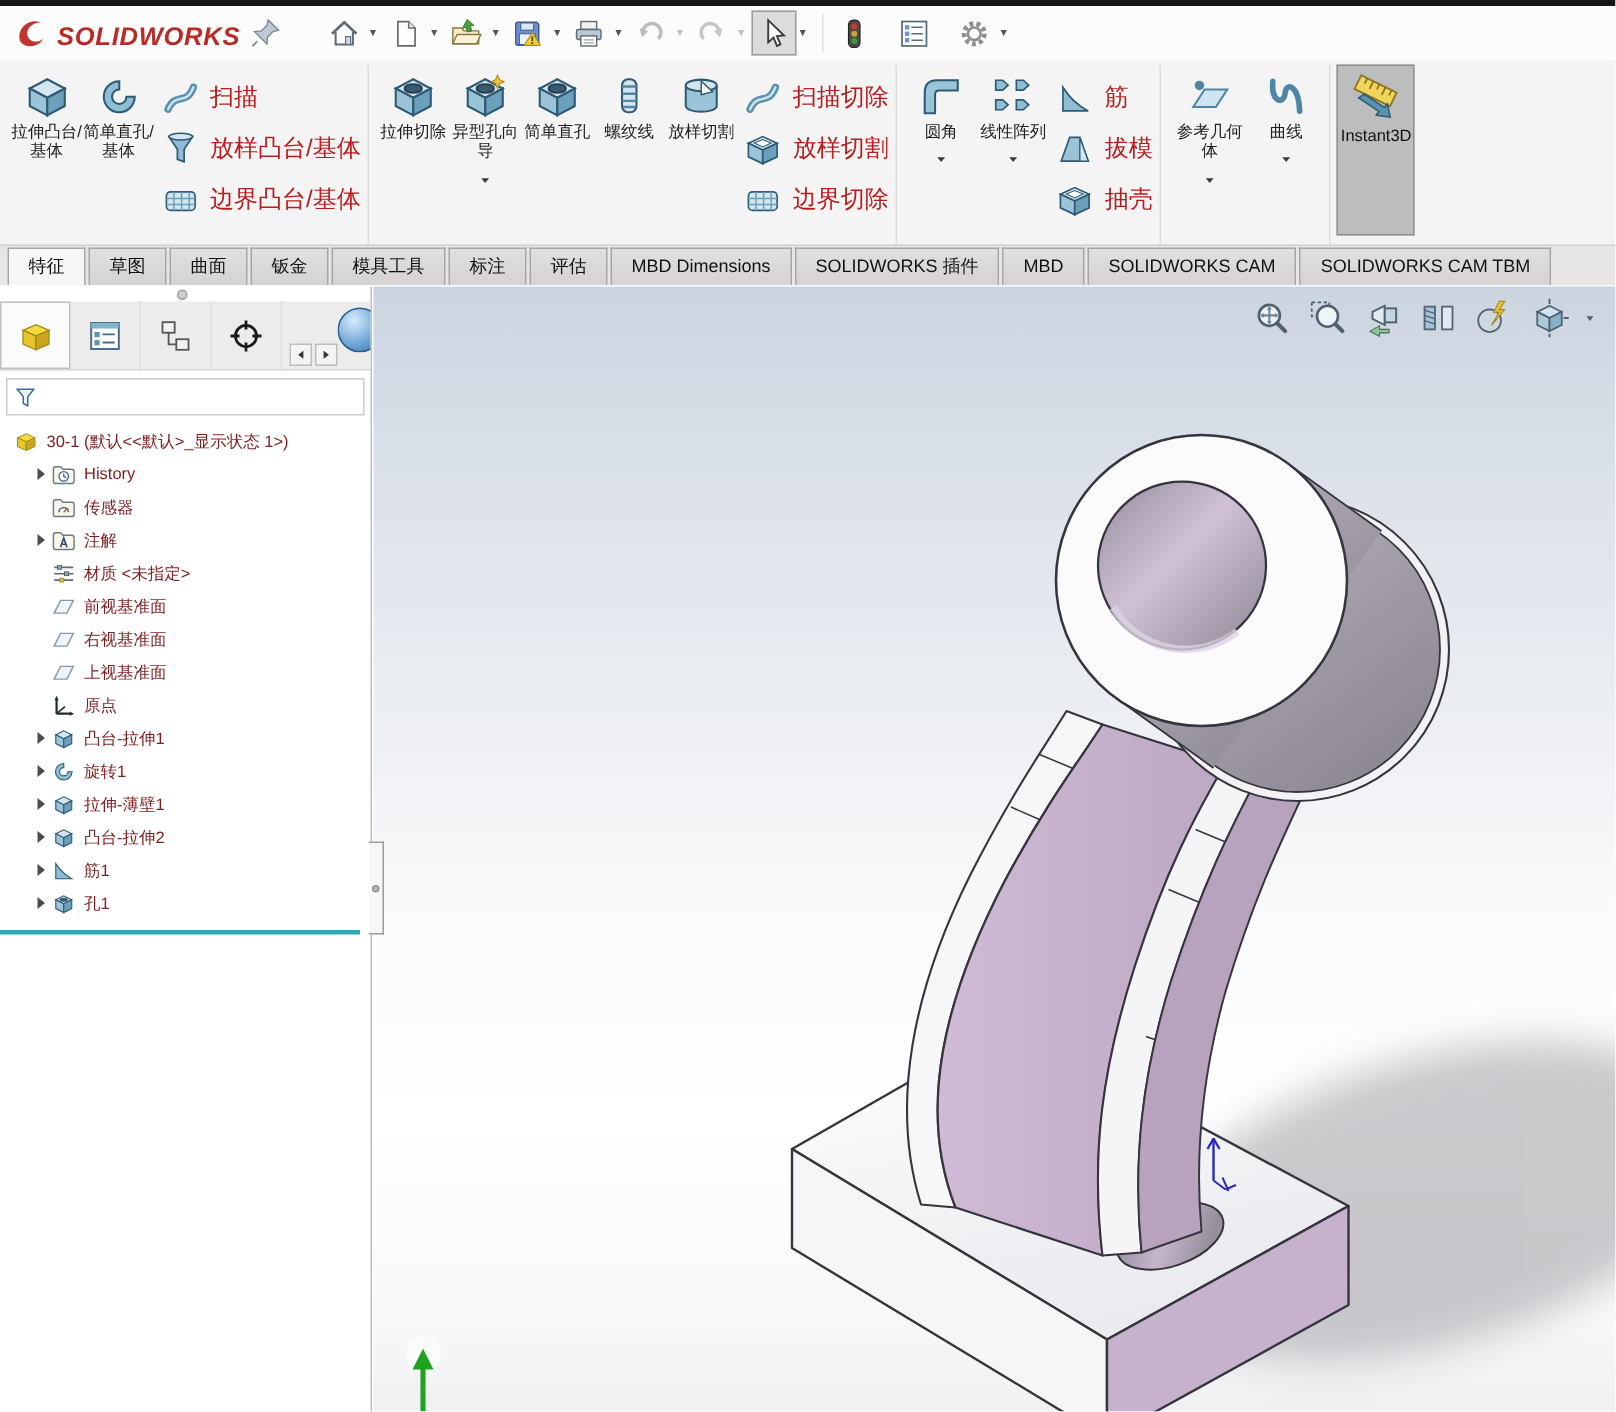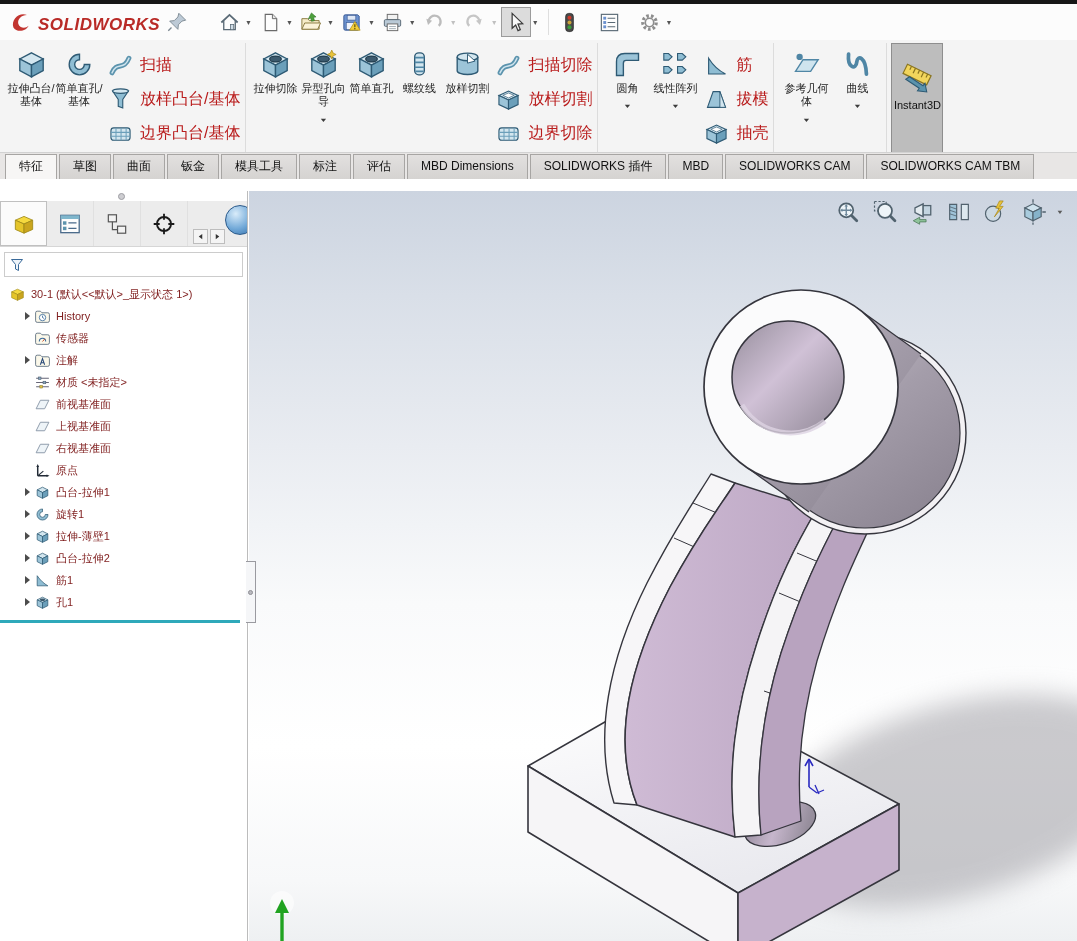--- a/index.html
+++ b/index.html
@@ -27,26 +27,26 @@
   
   .ribbon{position:absolute;left:0;top:40px;width:100%;height:124px;background:#f4f4f4;display:flex;align-items:stretch;padding:3px 0 0 2px;}
   .rgroup{display:flex;align-items:flex-start;padding:2px 5px 0 5px;border-right:1px solid #dcdcdc;position:relative;}
   .bigbtn{width:48px;display:flex;flex-direction:column;align-items:center;position:relative;padding-top:3px;}
   .bigbtn .ric{width:33px;height:33px;}
   .rlabel{font-size:11px;line-height:1.22;text-align:center;color:#1e1e1e;margin-top:1px;}
   .bdd{position:absolute;bottom:-16px;left:50%;transform:translateX(-50%) scaleY(.62);font-size:9px;color:#3c3c3c;}
   .rstack{display:flex;flex-direction:column;gap:3px;margin-left:4px;padding-top:5px;}
   .smallbtn{display:flex;align-items:center;gap:6px;height:31px;font-size:16px;color:#b91c1c;white-space:nowrap;}
   .smallbtn .ric{width:27px;height:27px;}
-  .i3d{width:52px;height:114px;margin-left:4px;background:#bdbdbd;border:1px solid#8e8e8e;display:flex;flex-direction:column;align-items:center;padding-top:18px;}
+  .i3d{width:52px;height:114px;margin-left:4px;background:#bdbdbd;border:1px solid#8e8e8e;display:flex;flex-direction:column;align-items:center;padding-top:4px;}
   .i3d .ric{width:36px;height:36px;}
   .i3d .rlabel{font-size:11px;color:#111;}
 
   
-  .tabbar{position:absolute;left:0;top:152px;width:100%;height:27px;background:#e8e6e5;display:flex;align-items:flex-end;padding-left:5px;border-top:1px solid #d2d2d2;}
+  .tabbar{position:absolute;left:0;top:163px;width:100%;height:27px;background:#e8e6e5;display:flex;align-items:flex-end;padding-left:5px;border-top:1px solid #d2d2d2;}
   .tab{height:25px;line-height:23px;padding:0 13px;margin-right:2px;font-size:12px;color:#111;background:linear-gradient(#e2e0df,#d5d3d1);border:1px solid #a7a5a3;border-bottom:none;white-space:nowrap;}
   .tab.active{background:#f7f6f5;}
 
   
   .lpanel{position:absolute;left:0;top:191px;width:248px;height:750px;background:#fff;border-right:1px solid #bcbcbc;}
   .collapse-dot{position:absolute;left:118px;top:2px;width:7px;height:7px;border-radius:50%;background:#cdcdd1;border:1px solid #9d9da3;}
   .ptabs{display:flex;align-items:stretch;height:46px;background:#ececec;border-bottom:1px solid #d6d6d6;margin-top:10px;position:relative;}
   .ptab{width:47px;display:flex;align-items:center;justify-content:center;border-right:1px solid #e0e0e0;}
   .ptab svg{width:26px;height:26px;}
   .ptab.active{background:#fbfbfb;border:1px solid #c0c0c0;}
@@ -705,30 +705,30 @@
         </span>
       <span class="tlabel">前视基准面</span>
     </div>
     <div class="trow">
       <span class="texp"></span>
       <span class="tico">
           <svg>
             <use href="#sy-tplane"></use>
           </svg>
         </span>
+      <span class="tlabel">右视基准面</span>
+    </div>
+    <div class="trow">
+      <span class="texp"></span>
+      <span class="tico">
+          <svg>
+            <use href="#sy-tplane"></use>
+          </svg>
+        </span>
       <span class="tlabel">上视基准面</span>
-    </div>
-    <div class="trow">
-      <span class="texp"></span>
-      <span class="tico">
-          <svg>
-            <use href="#sy-tplane"></use>
-          </svg>
-        </span>
-      <span class="tlabel">右视基准面</span>
     </div>
     <div class="trow">
       <span class="texp"></span>
       <span class="tico">
           <svg>
             <use href="#sy-torigin"></use>
           </svg>
         </span>
       <span class="tlabel">原点</span>
     </div>

